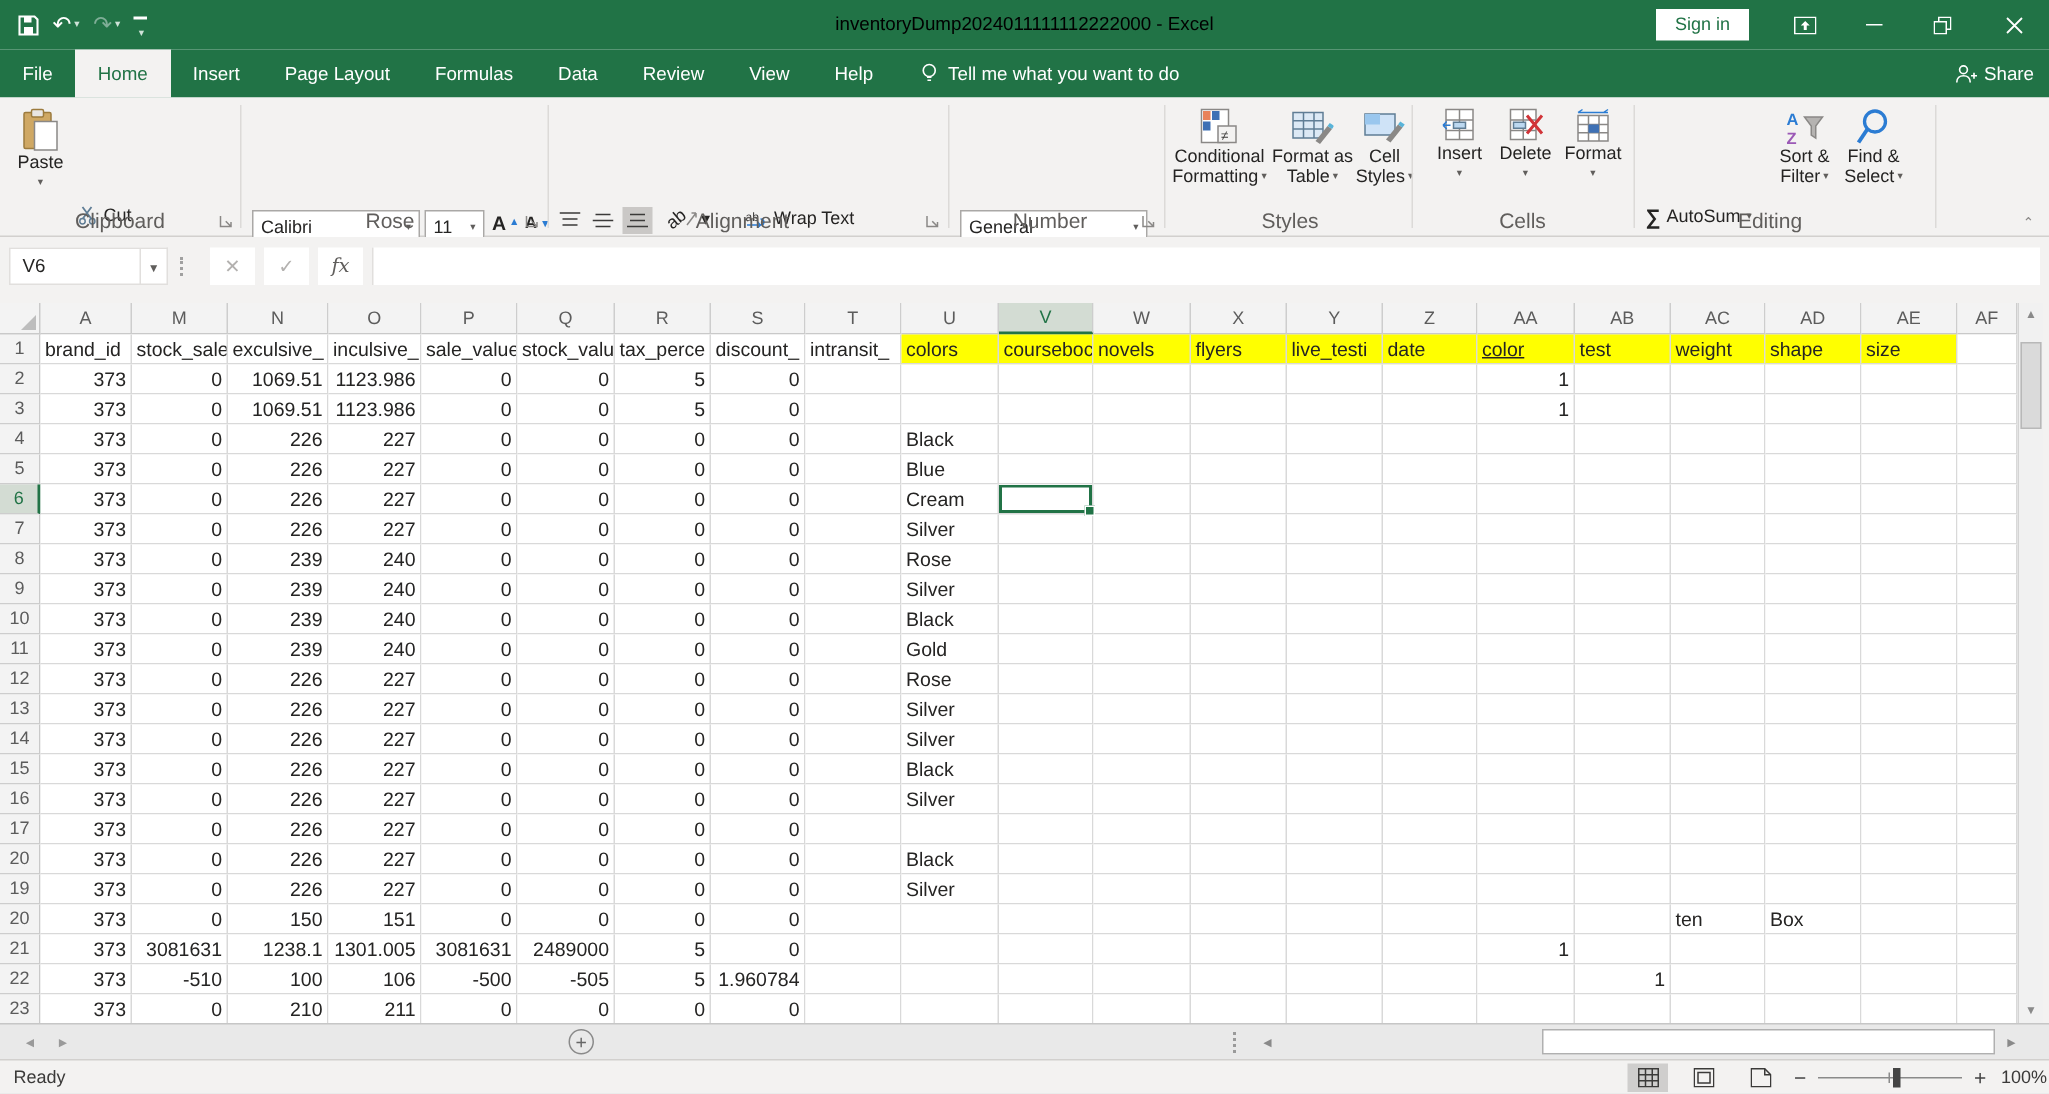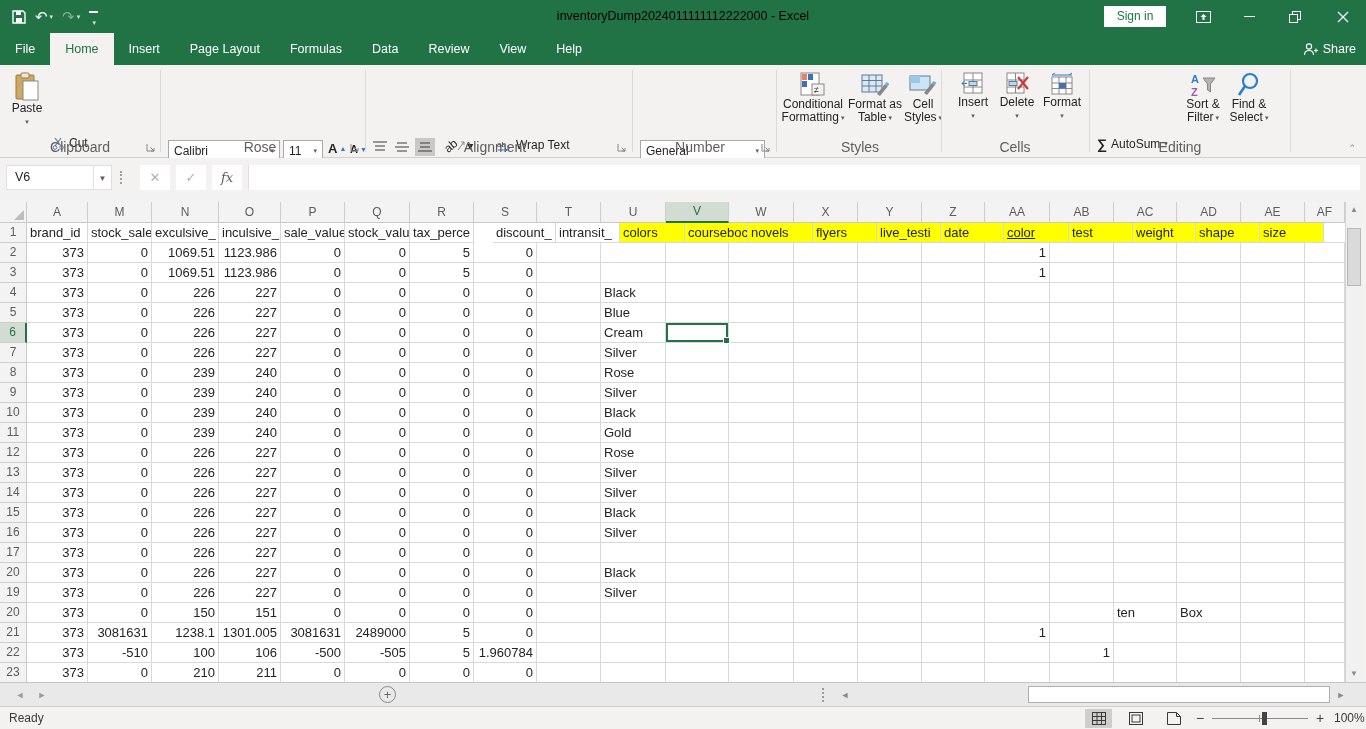--- a/index.html
+++ b/index.html
@@ -166,20 +166,27 @@
         <div class="mtab">File</div>
         <div class="mtab active">Home</div>
         <div class="mtab">Insert</div>
         <div class="mtab">Page Layout</div>
         <div class="mtab">Formulas</div>
         <div class="mtab">Data</div>
         <div class="mtab">Review</div>
         <div class="mtab">View</div>
         <div class="mtab">Help</div>
       </div>
+    <div class="tellme">
+      <svg width="13" height="14" viewBox="0 0 13 14">
+          <circle cx="6.5" cy="5" r="4" fill="none" stroke="#fff" stroke-width="1.1"></circle>
+          <path d="M5 9.5 h3 M5.3 11.5 h2.4" stroke="#fff" stroke-width="1.1"></path>
+        </svg>
+      <span>Tell me what you want to do</span>
+    </div>
     <div class="share">
       <svg width="15" height="14" viewBox="0 0 15 14">
           <circle cx="6" cy="4.5" r="2.6" fill="none" stroke="#fff" stroke-width="1.1"></circle>
           <path d="M1.5 13 c0-3 2-4.5 4.5-4.5 s4.5 1.5 4.5 4.5" fill="none" stroke="#fff" stroke-width="1.1"></path>
           <path d="M11 8.5 h4 M13 6.5 v4" stroke="#fff" stroke-width="1.1"></path>
         </svg>
       <span>Share</span>
     </div>
   </div>
 
@@ -538,21 +545,21 @@
     <div>
         <div class="grow">
           <div class="rowhdr">1</div>
           <div class="cell" style="width: 61px;">brand_id</div>
           <div class="cell" style="width: 64px;">stock_sale</div>
           <div class="cell" style="width: 67px;">exculsive_</div>
           <div class="cell" style="width: 62px;">inculsive_</div>
           <div class="cell" style="width: 64px;">sale_value</div>
           <div class="cell" style="width: 65px;">stock_valu</div>
           <div class="cell" style="width: 64px;">tax_perce</div>
-          <div class="cell" style="width: 63px; margin-left: 19px;">discount_</div>
+          <div class="cell" style="width: 63px;">discount_</div>
           <div class="cell" style="width: 64px;">intransit_</div>
           <div class="cell yellow" style="width: 65px;">colors</div>
           <div class="cell yellow" style="width: 63px;">courseboc</div>
           <div class="cell yellow" style="width: 65px;">novels</div>
           <div class="cell yellow" style="width: 64px;">flyers</div>
           <div class="cell yellow" style="width: 64px;">live_testi</div>
           <div class="cell yellow" style="width: 63px;">date</div>
           <div class="cell yellow" style="width: 65px; text-decoration: underline;">color</div>
           <div class="cell yellow" style="width: 64px;">test</div>
           <div class="cell yellow" style="width: 63px;">weight</div>

